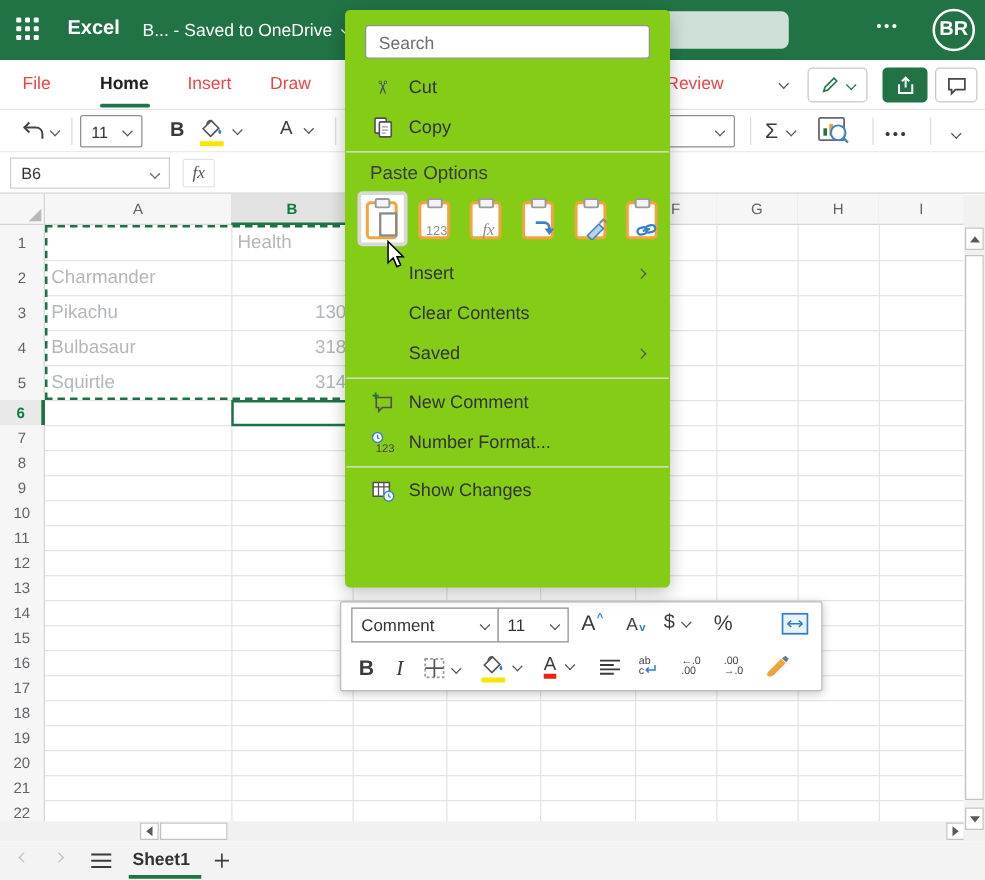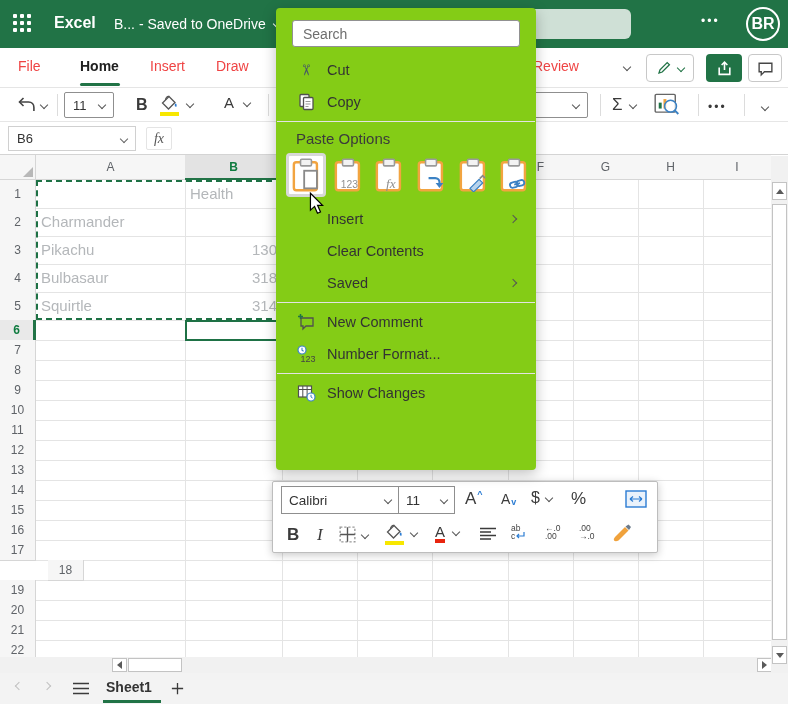--- a/index.html
+++ b/index.html
@@ -295,21 +295,21 @@
       <div class="rowhead" style="top: 205px; height: 21px;">8</div>
       <div class="rowhead" style="top: 225px; height: 21px;">9</div>
       <div class="rowhead" style="top: 245px; height: 21px;">10</div>
       <div class="rowhead" style="top: 265px; height: 21px;">11</div>
       <div class="rowhead" style="top: 285px; height: 21px;">12</div>
       <div class="rowhead" style="top: 305px; height: 21px;">13</div>
       <div class="rowhead" style="top: 325px; height: 21px;">14</div>
       <div class="rowhead" style="top: 345px; height: 21px; text-align: center;">15</div>
       <div class="rowhead" style="top: 365px; height: 21px;">16</div>
       <div class="rowhead" style="top: 385px; height: 21px;">17</div>
-      <div class="rowhead" style="top: 405px; height: 21px; margin-left: 48px;">18</div>
+      <div class="rowhead" style="top: 405px; height: 21px;">18</div>
       <div class="rowhead" style="top: 425px; height: 21px;">19</div>
       <div class="rowhead" style="top: 445px; height: 21px;">20</div>
       <div class="rowhead" style="top: 465px; height: 21px;">21</div>
       <div class="rowhead" style="top: 485px; height: 21px;">22</div>
       <div class="selectall"></div>
     </div>
 
   <div class="hstrip">
     <div class="sb-box" style="left:112px;top:1px;width:15px;height:14px">
         <span class="tri left"></span>
@@ -339,21 +339,21 @@
     <span class="sheet-tab">Sheet1</span>
     <div class="sheet-underline"></div>
     <svg style="position:absolute;left:170px;top:8px" width="15" height="15" viewBox="0 0 16 16">
       <path d="M8 2 v12 M2 8 h12" stroke="#3b3b3b" stroke-width="1.4"></path>
     </svg>
   </div>
 
   <div class="minibar">
     <div class="mt-row" style="top:0">
       <div class="mt-combo" style="left:8px;width:118px">
-        <span>Calibri</span>
+        <span>Comment</span>
         <span class="chev"></span>
       </div>
       <div class="mt-combo" style="left:125px;width:57px">
         <span>11</span>
         <span class="chev"></span>
       </div>
       <div class="mt-btn" style="left:192px;top:7px;font-size:17px">
         <span>A</span>
           <span class="bluecaret">^</span>
       </div>

